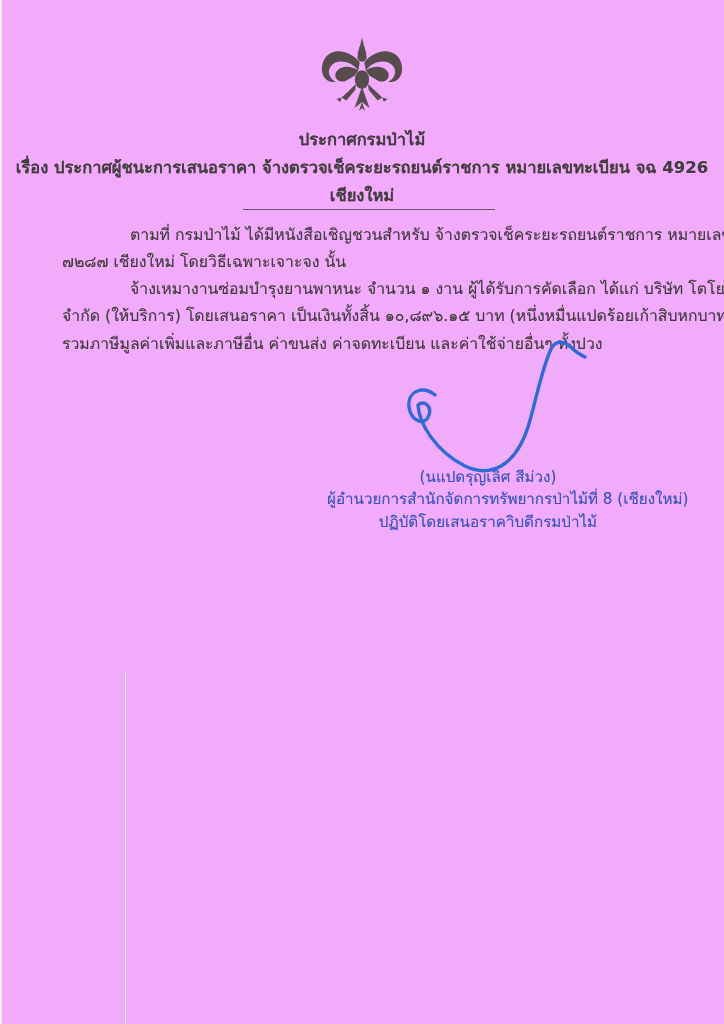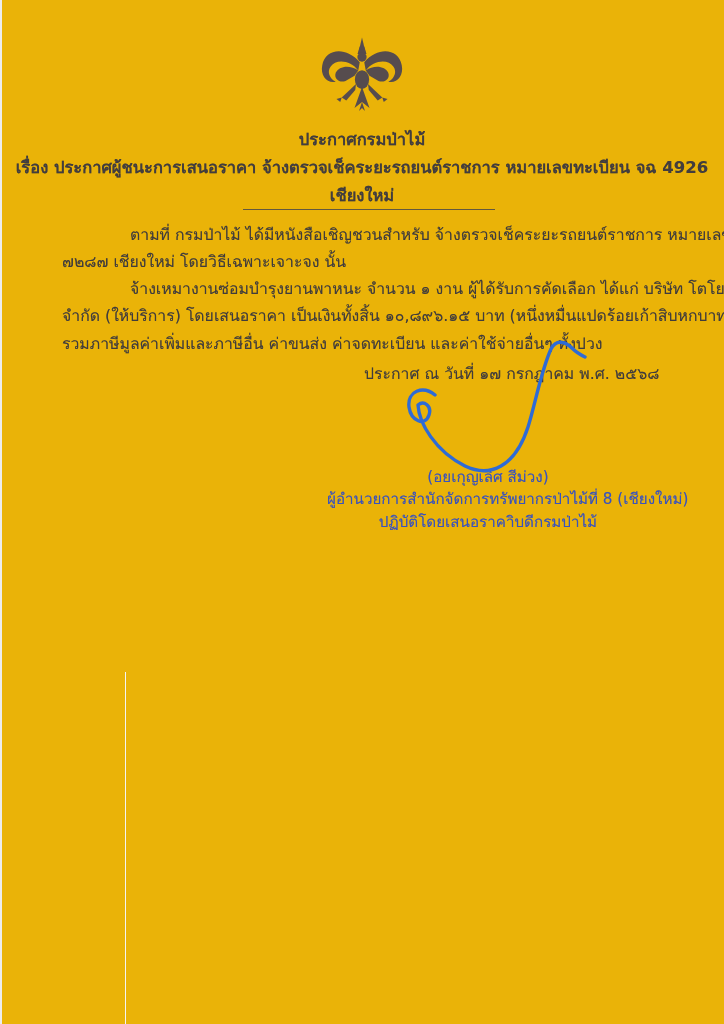--- a/index.html
+++ b/index.html
@@ -1,20 +1,20 @@
 <!DOCTYPE html>
 <html><head>
 <meta charset="utf-8">
 <style>
   html,body{margin:0;padding:0;background:#e9e9e9;}
   .page{
     position:relative;
     width:724px;height:1024px;
     margin:0 auto;
-    background:#eab308;
+    background:#f0abfc;
     overflow:hidden;
     font-family:"DejaVu Sans","Liberation Sans",sans-serif;
     color:#3e3a3b;
   }
   .edge-artifact-left{
     position:absolute;left:0;top:0;width:2px;height:1024px;
     background:#ededed;
   }
   .seam-artifact{
     position:absolute;left:125px;top:672px;width:1px;height:352px;
@@ -117,33 +117,32 @@
     <div class="line indent">ตามที่ กรมป่าไม้ ได้มีหนังสือเชิญชวนสำหรับ จ้างตรวจเช็คระยะรถยนต์ราชการ หมายเลขทะเบียน จฉ</div>
     <div class="line">๗๒๘๗ เชียงใหม่ โดยวิธีเฉพาะเจาะจง  นั้น</div>
   </div>
 
   <div class="para p2">
     <div class="line indent">จ้างเหมางานซ่อมบำรุงยานพาหนะ จำนวน ๑ งาน ผู้ได้รับการคัดเลือก ได้แก่ บริษัท โตโยต้า ล้านนา</div>
     <div class="line">จำกัด (ให้บริการ) โดยเสนอราคา เป็นเงินทั้งสิ้น ๑๐,๘๙๖.๑๕ บาท (หนึ่งหมื่นแปดร้อยเก้าสิบหกบาทสิบห้าสตางค์)</div>
     <div class="line">รวมภาษีมูลค่าเพิ่มและภาษีอื่น ค่าขนส่ง ค่าจดทะเบียน และค่าใช้จ่ายอื่นๆ ทั้งปวง</div>
   </div>
 
-  <div class="date-line">ประกาศ ณ วันที่ ๑๗  กรกฎาคม พ.ศ. ๒๕๖๘</div>
 
   <svg class="signature-svg" viewBox="0 0 200 150" aria-hidden="true">
     <path d="M40 60
              C 28 50, 12 56, 14 72
              C 16 86, 30 92, 34 80
              C 37 71, 29 65, 23 70
              C 24 88, 40 116, 70 131
              C 95 143, 120 132, 133 92
              C 140 70, 146 36, 156 14
              C 161 4, 170 6, 178 14
              C 182 18, 186 20, 190 22" fill="none" stroke="#2e6bd6" stroke-width="3.4" stroke-linecap="round" stroke-linejoin="round"></path>
   </svg>
 
   <div class="stamp-block">
-    <div class="stamp-line">(อยเกุญเลิศ สีม่วง)</div>
+    <div class="stamp-line">(นแปดรุญเลิศ สีม่วง)</div>
     <div class="stamp-line">ผู้อำนวยการสำนักจัดการทรัพยากรป่าไม้ที่ 8 (เชียงใหม่)</div>
     <div class="stamp-line">ปฏิบัติโดยเสนอราคาิบดีกรมป่าไม้</div>
   </div>
 
 </div>
 
 </body></html>

